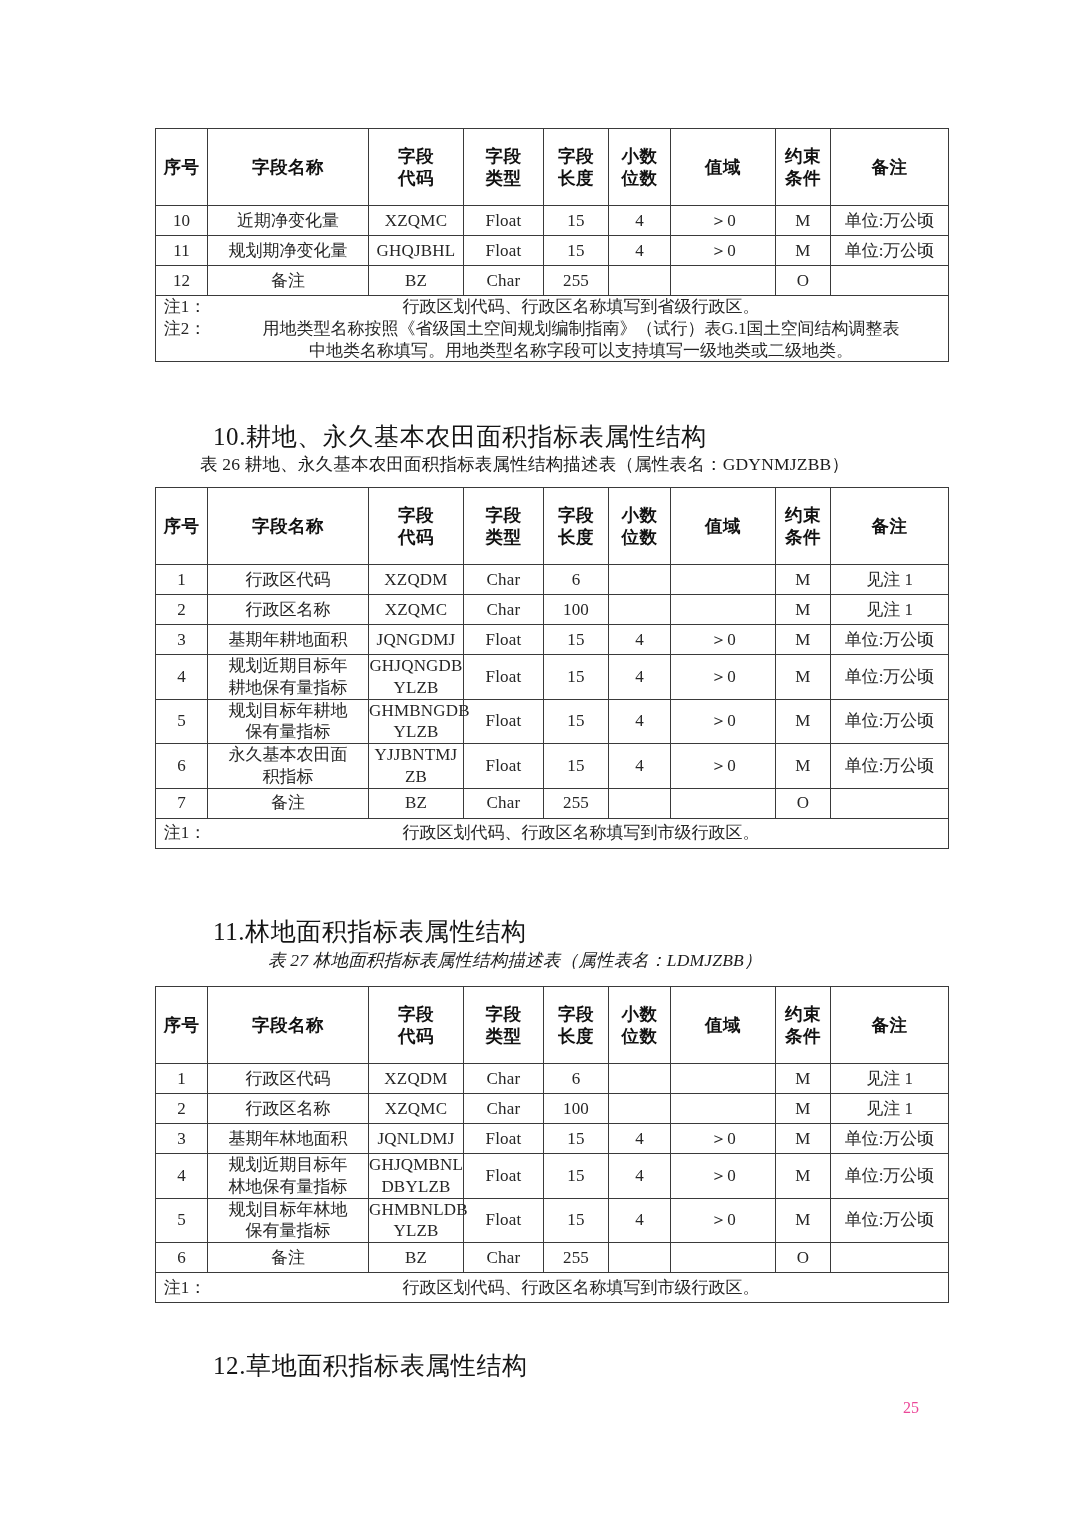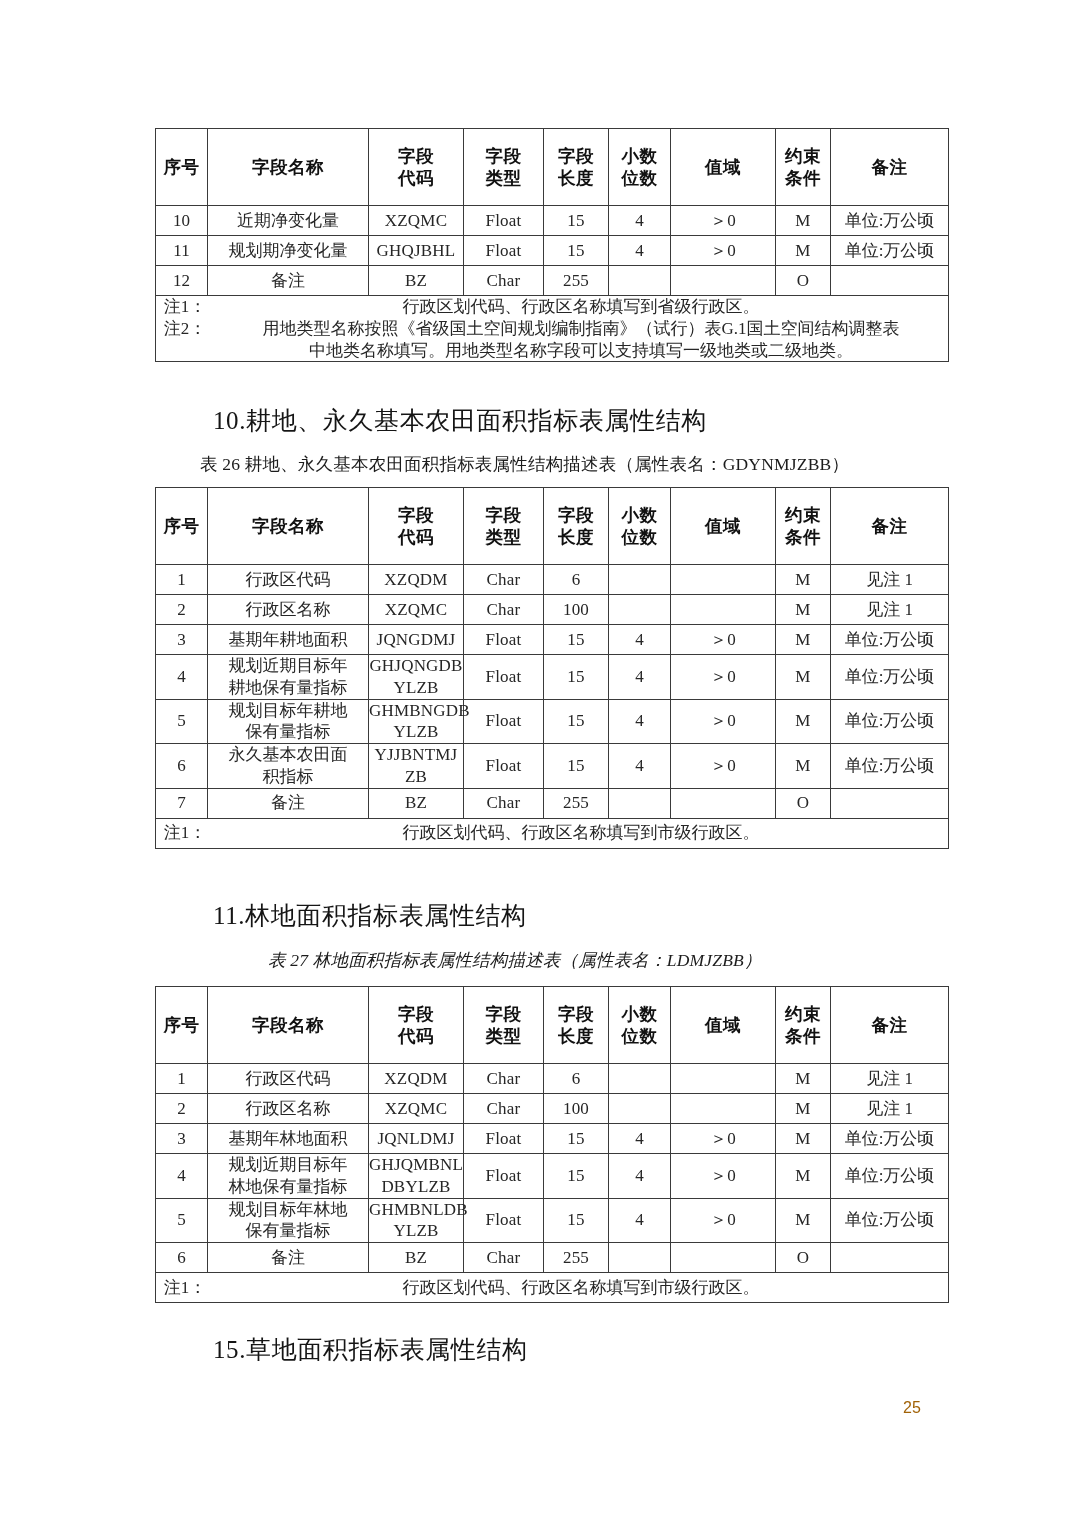--- a/index.html
+++ b/index.html
@@ -89,32 +89,33 @@
   col.c-rem   { width: 118px; }
 
   
   .section-heading {
     font-family: "Liberation Serif", "DejaVu Serif", serif;
     font-size: 25px;
     font-weight: normal;
     color: #151515;
     letter-spacing: 0.6px;
     white-space: nowrap;
+    margin-top: 16px;
   }
   .table-caption {
     font-family: "Liberation Serif", "DejaVu Serif", serif;
     font-size: 17.5px;
     color: #1c1c1c;
     letter-spacing: 0.2px;
     white-space: nowrap;
   }
   .page-number {
-    font-family: Liberation Sans, sans-serif;
+    font-family: Liberation Serif, serif;
     font-size: 16px;
-    color: #a16207;
+    color: #ec4899;
   }
 
   
   #table-a-wrap { position: absolute; left: 155px; top: 128px; }
   #heading-10   { position: absolute; left: 213px; top: 404px; }
   #caption-26   { position: absolute; left: 200px; top: 452px; }
   #table-b-wrap { position: absolute; left: 155px; top: 487px; }
   #heading-11   { position: absolute; left: 213px; top: 899px; }
   #caption-27   { position: absolute; left: 268px; top: 948px; font-style: italic; }
   #table-c-wrap { position: absolute; left: 155px; top: 986px; }
@@ -482,17 +483,17 @@
                 <span class="note-body">
                   <span class="note-line">行政区划代码、行政区名称填写到市级行政区。</span>
                 </span>
               </div>
             </td>
           </tr>
         </tfoot>
     </table>
   </div>
 
-  <div id="heading-12" class="section-heading">15.草地面积指标表属性结构</div>
+  <div id="heading-12" class="section-heading">12.草地面积指标表属性结构</div>
 
   <div id="page-num" class="page-number">25</div>
 
 </div>
 
 </body></html>

